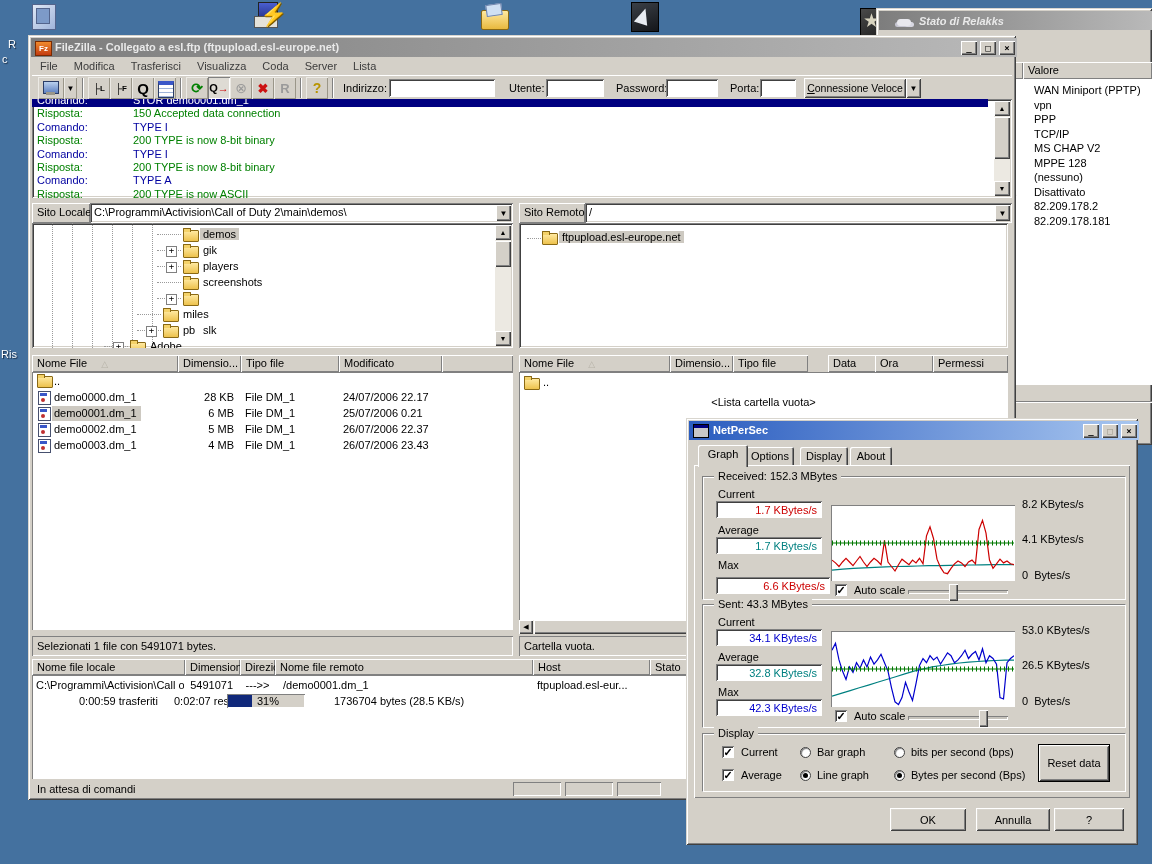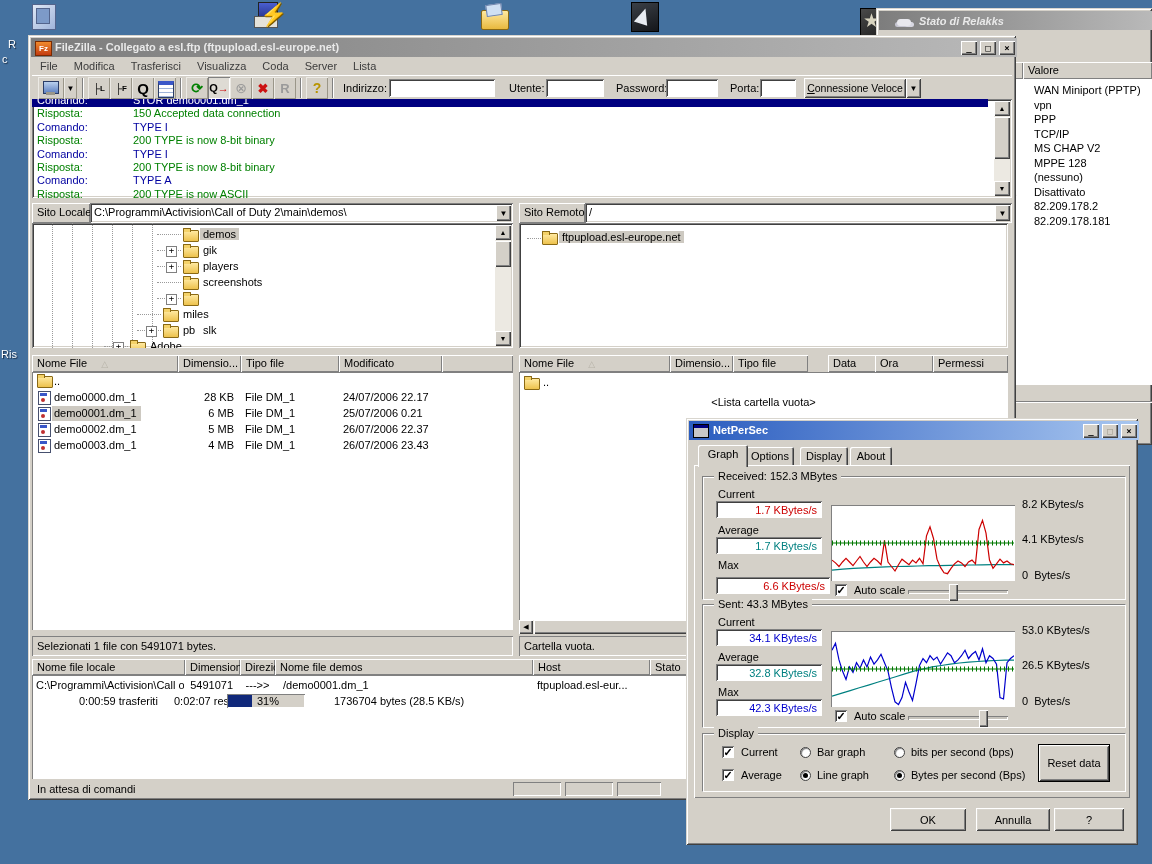--- a/index.html
+++ b/index.html
@@ -352,21 +352,21 @@
     <div class="sbtn" style="right:0;top:0;width:14px;height:14px;">▶</div>
   </div>
   <div class="abs s1" style="left:491px;top:601px;width:489px;height:20px;background:#d4d0c8;">
     <span class="abs" style="left:5px;top:4px;">Cartella vuota.</span>
   </div>
 
   <div class="abs" id="queue-hdr" style="left:4px;top:624px;width:980px;height:16px;">
       <div class="hcell" style="position: absolute; left: 0px; width: 153px;"><span>Nome file locale</span></div>
       <div class="hcell" style="position: absolute; left: 153px; width: 55px;"><span>Dimensione</span></div>
       <div class="hcell" style="position: absolute; left: 208px; width: 35px;"><span>Direzione</span></div>
-      <div class="hcell" style="position: absolute; left: 243px; width: 258px;"><span>Nome file demos</span></div>
+      <div class="hcell" style="position: absolute; left: 243px; width: 258px;"><span>Nome file remoto</span></div>
       <div class="hcell" style="position: absolute; left: 501px; width: 117px;"><span>Host</span></div>
       <div class="hcell" style="position: absolute; left: 618px; width: 362px;"><span>Stato</span></div>
     </div>
   <div class="abs white s1" style="left:4px;top:640px;width:980px;height:104px;overflow:hidden;">
     <span class="cell-text" style="left:4px;top:4px;width:148px;">C:\Programmi\Activision\Call of Duty 2...</span>
     <span class="cell-text" style="left:153px;top:4px;width:48px;text-align:right;">5491071</span>
     <span class="cell-text" style="left:208px;top:4px;width:35px;text-align:center;">---&gt;&gt;</span>
     <span class="cell-text" style="left:251px;top:4px;width:250px;">/demo0001.dm_1</span>
     <span class="cell-text" style="left:505px;top:4px;width:115px;">ftpupload.esl-eur...</span>
     <span class="cell-text" style="left:47px;top:20px;">0:00:59 trasferiti</span>

